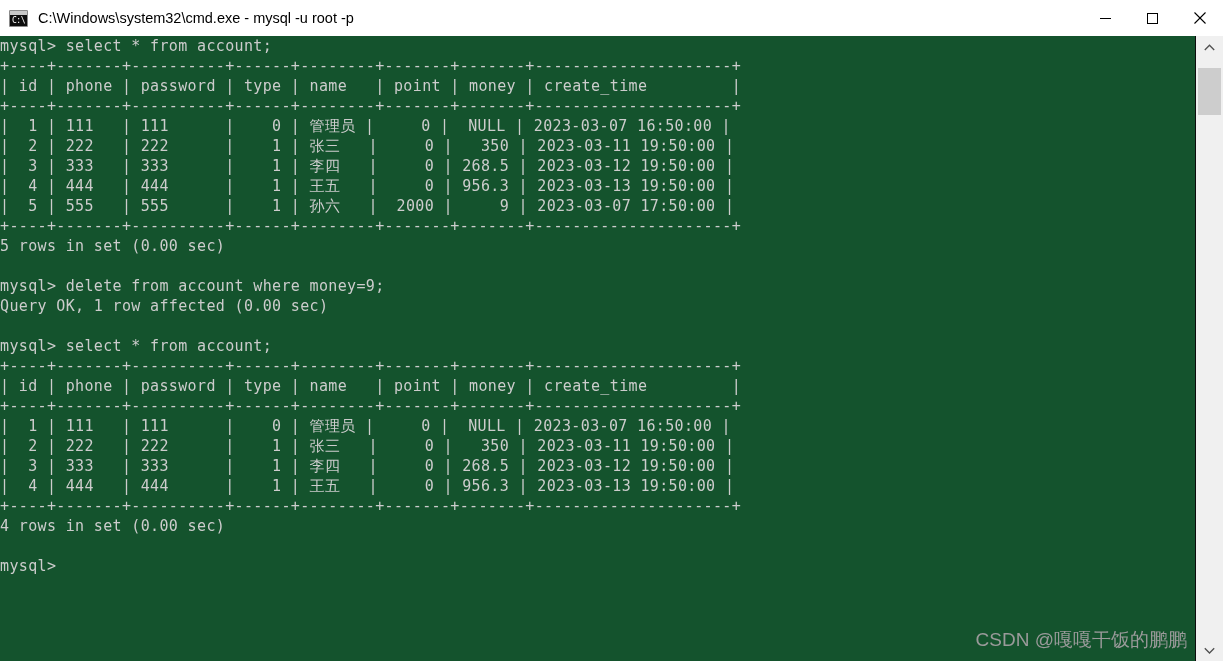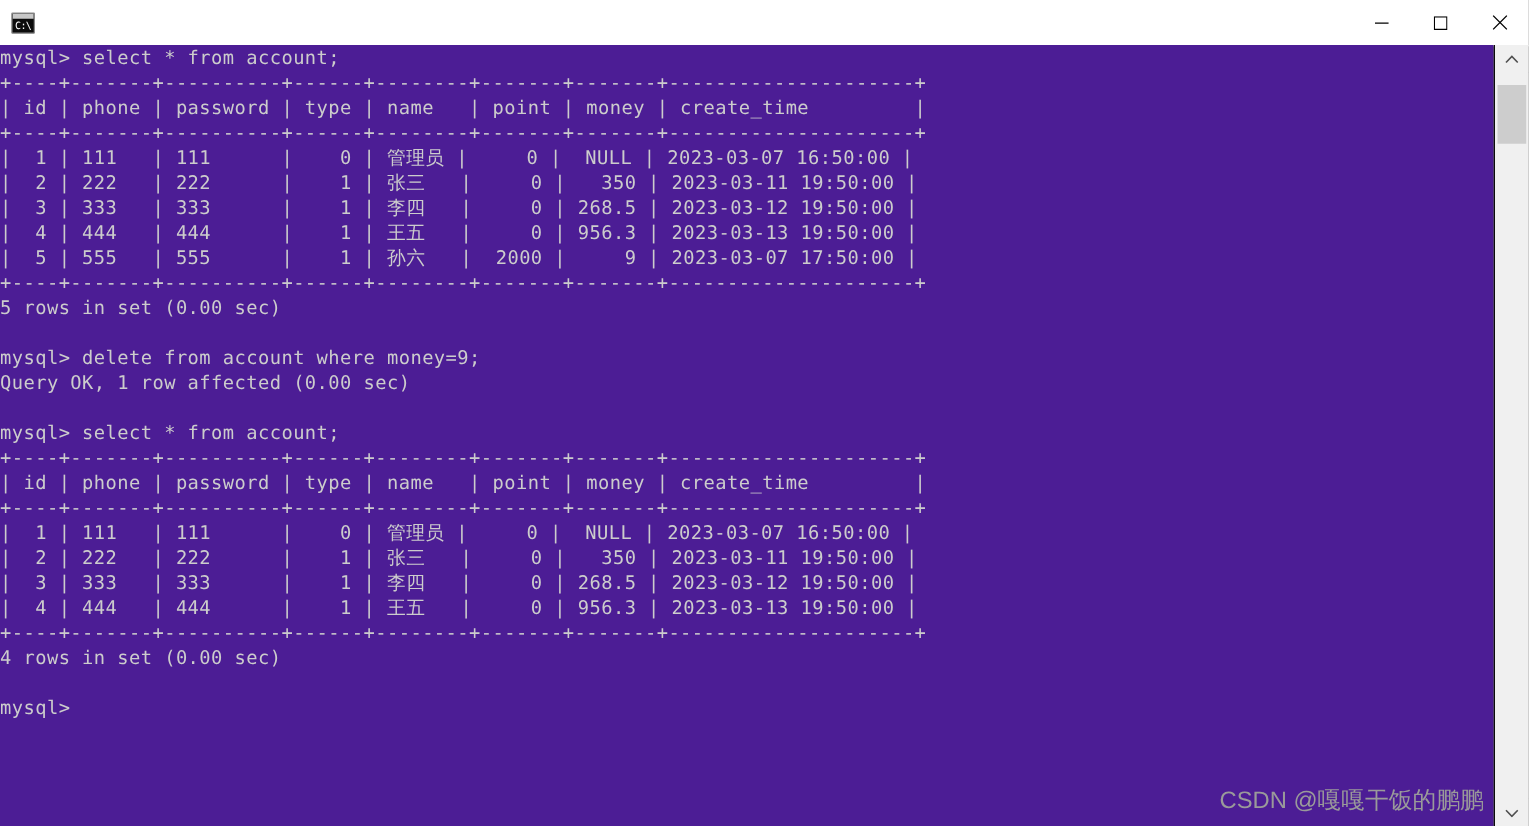--- a/index.html
+++ b/index.html
@@ -94,21 +94,21 @@
   }
   .win-btn svg { display: block; }
 
   
   #console {
     position: absolute;
     top: 36px;
     left: 0;
     width: 1195px;
     height: 625px;
-    background: #4c1d95;
+    background: #14532d;
     overflow: hidden;
   }
   #console-text {
     position: absolute;
     top: 0;
     left: 0;
     margin: 0;
     padding: 0;
     color: #cccccc;
     font-family: "DejaVu Sans Mono", "Liberation Mono", monospace;
@@ -174,20 +174,21 @@
 </head>
 <body>
 
 <div id="app">
 
   <div id="titlebar">
     <div id="title-left">
       <div id="cmd-icon">
         <span class="glyph">C:\</span>
       </div>
+      <div id="title-text">C:\Windows\system32\cmd.exe - mysql  -u root -p</div>
     </div>
 
     <div id="win-buttons">
       <div class="win-btn">
         <svg width="11" height="11" viewBox="0 0 11 11" aria-hidden="true">
           <line x1="0" y1="5.5" x2="11" y2="5.5" stroke="#000000" stroke-width="1"></line>
         </svg>
       </div>
       <div class="win-btn">
         <svg width="11" height="11" viewBox="0 0 11 11" aria-hidden="true">

